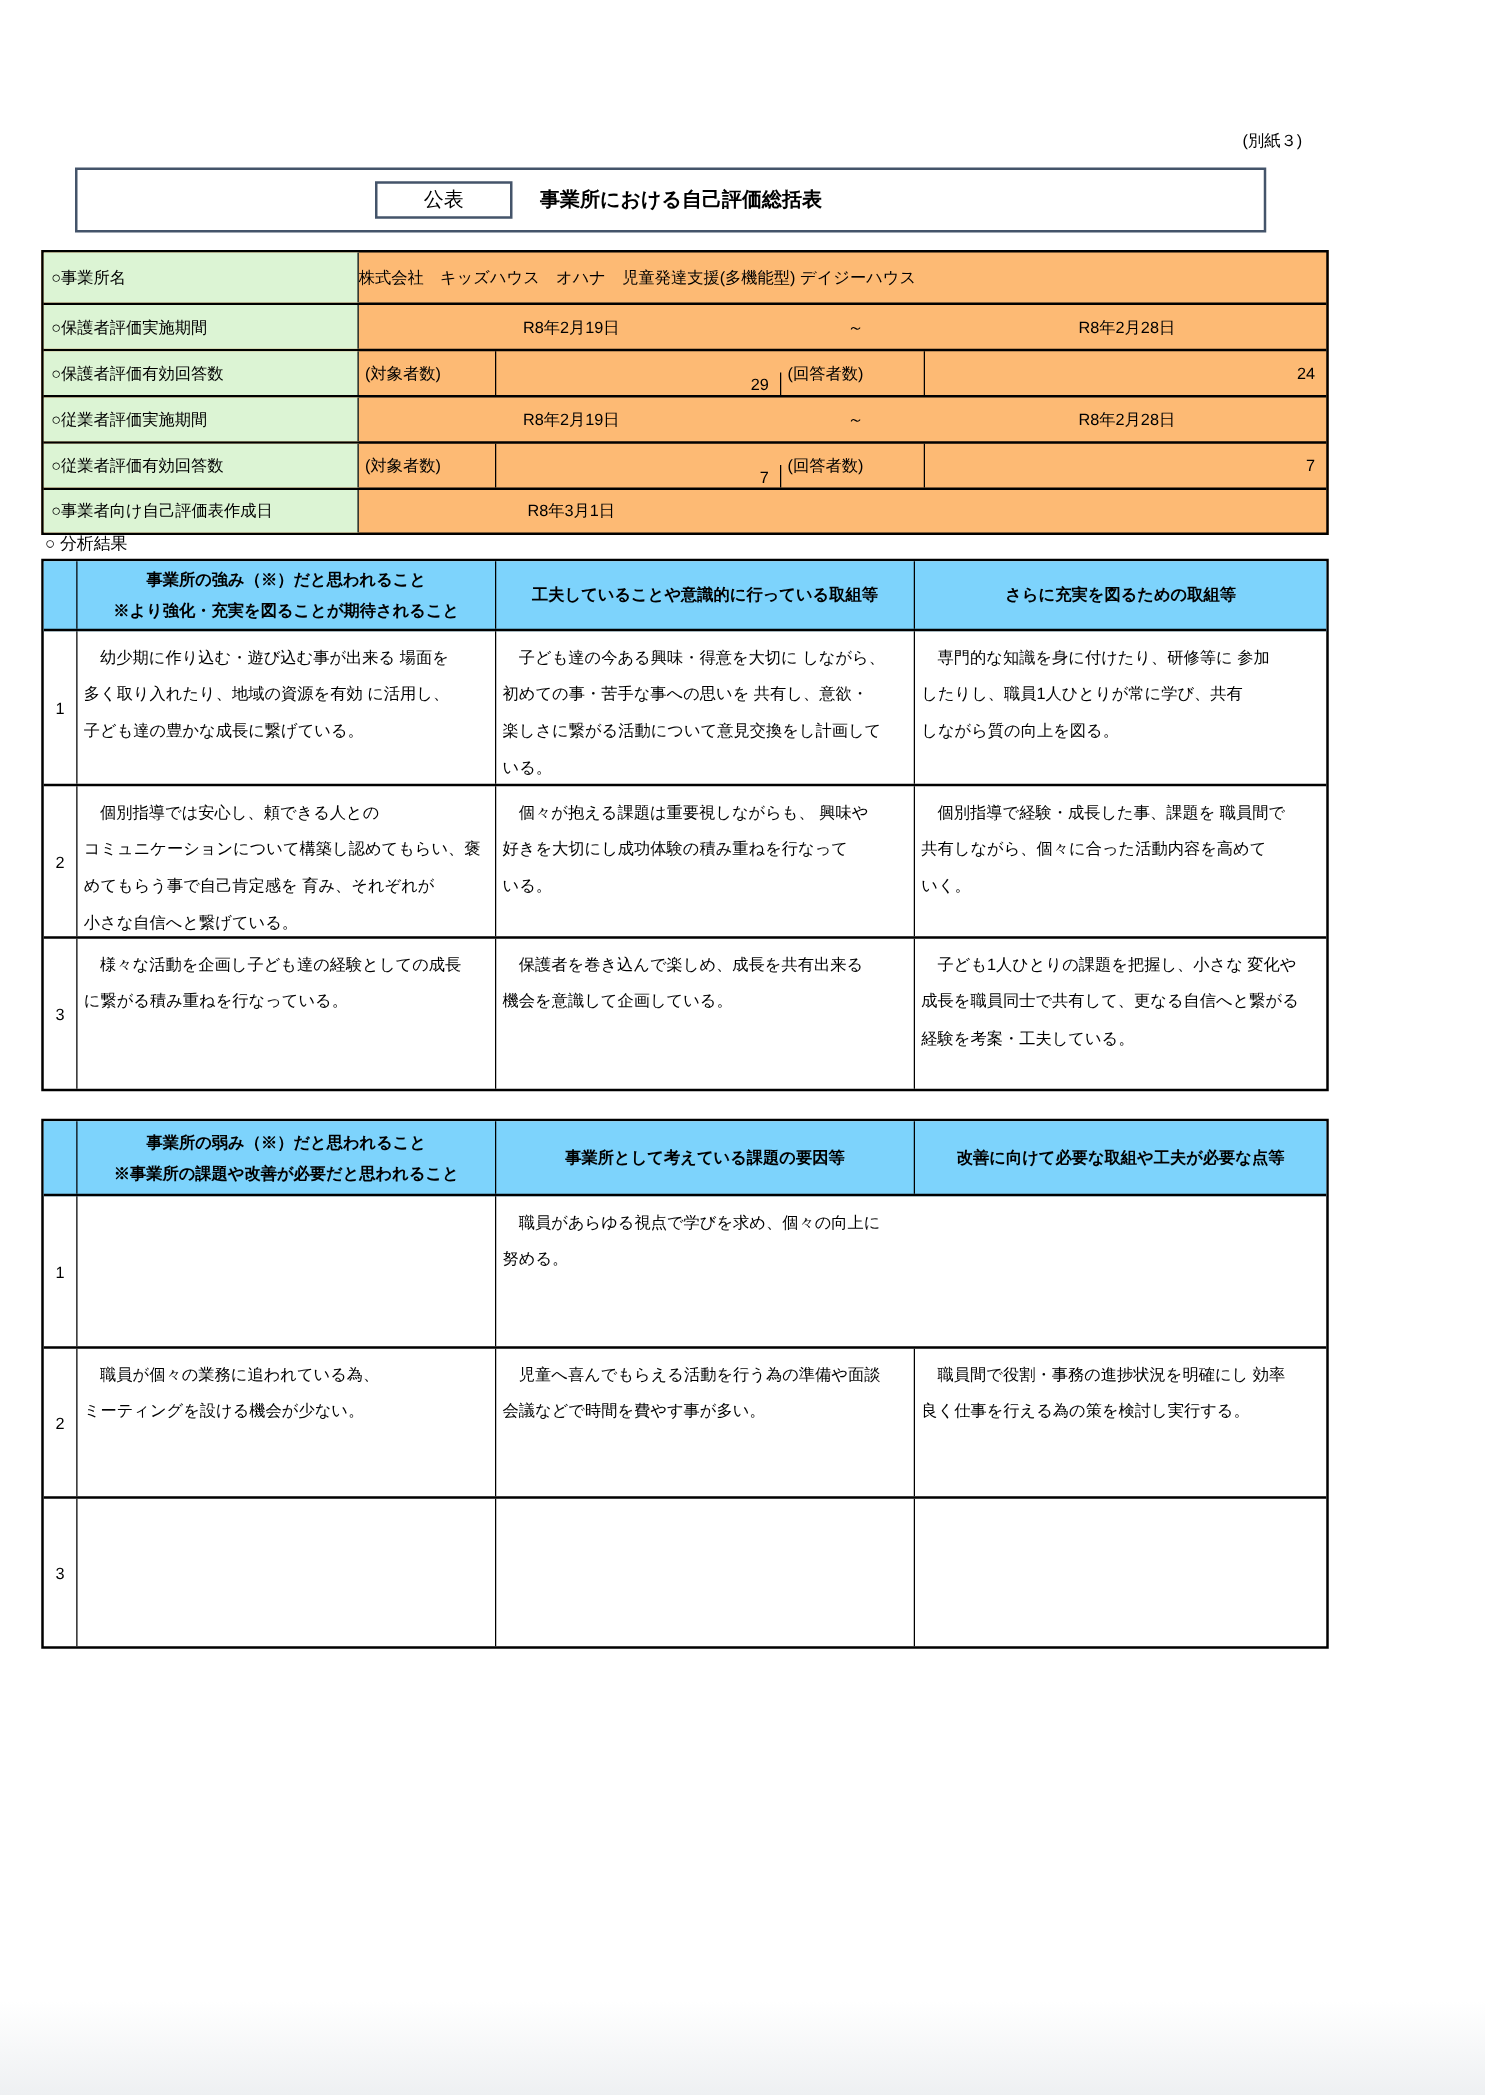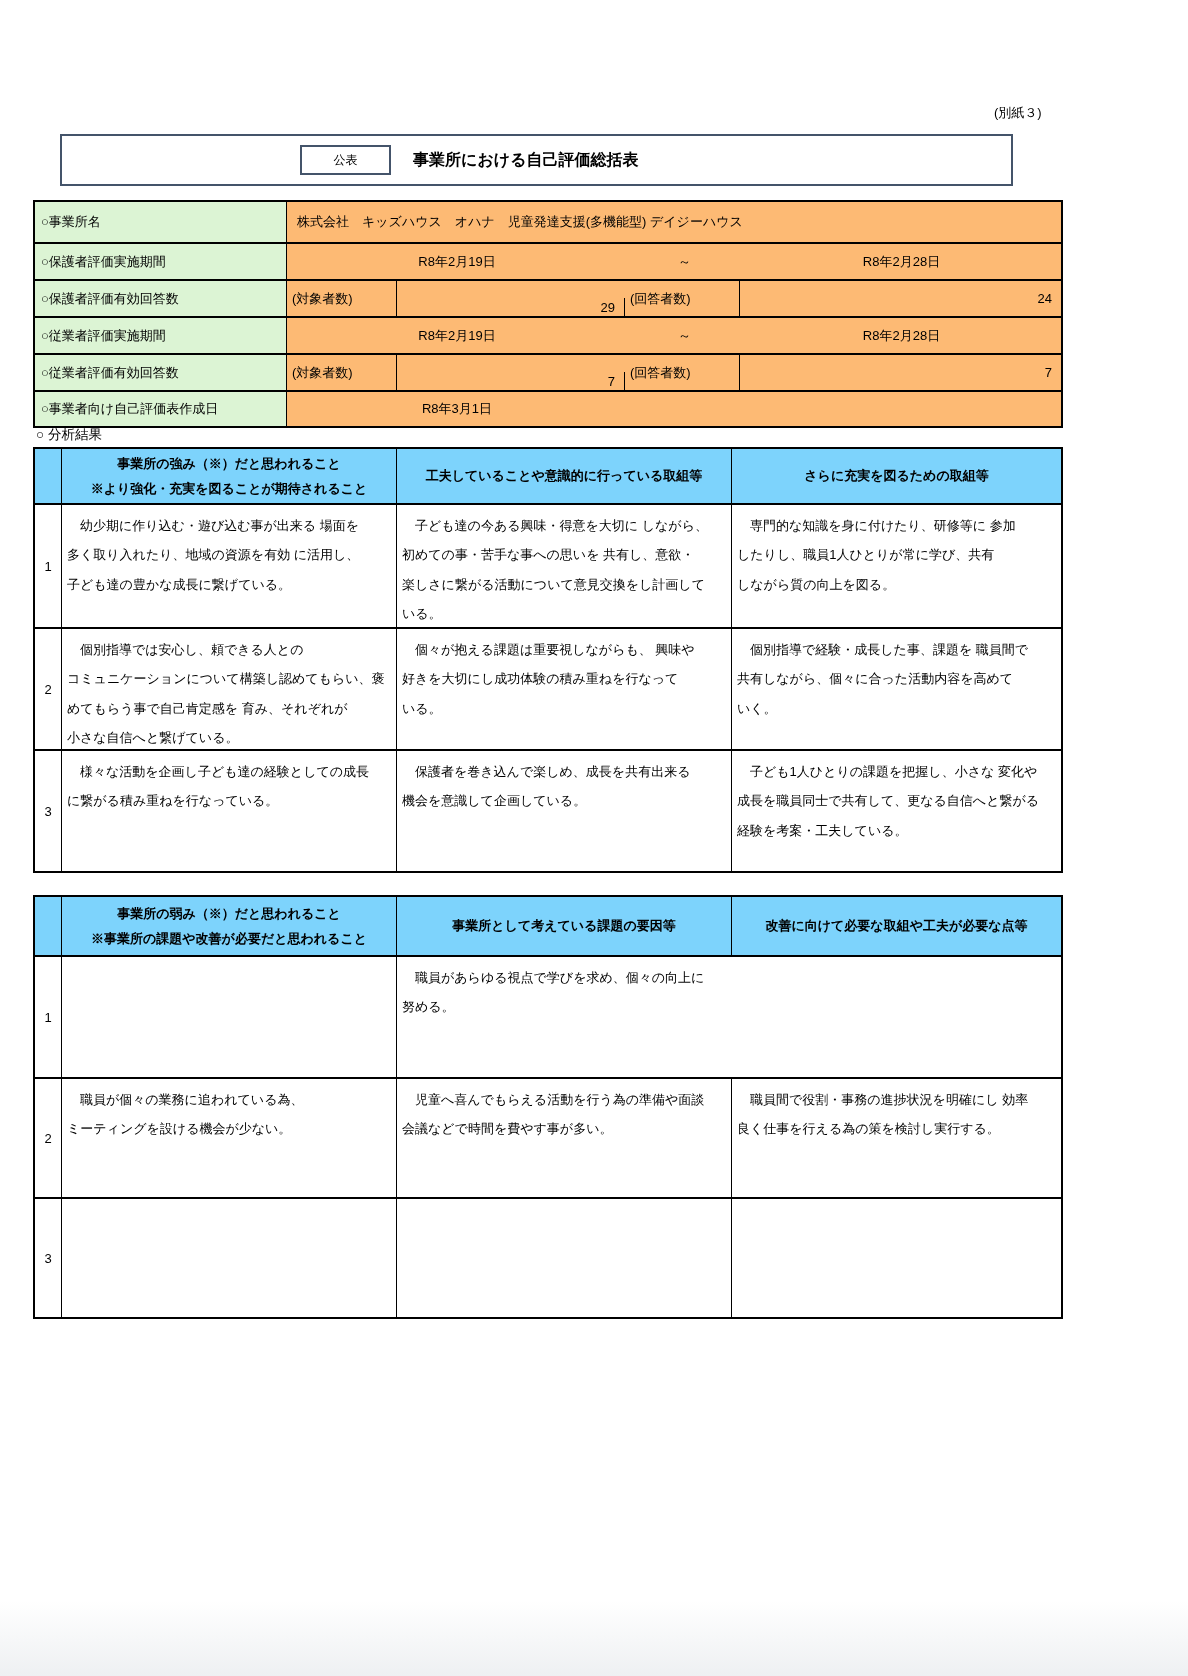--- a/index.html
+++ b/index.html
@@ -24,45 +24,45 @@
   
   .title-box {
     position: absolute; left: 60px; top: 134px;
     width: 953px; height: 52px;
     border: 2px solid #44546a;
     display: flex; align-items: center;
     background: #fff;
   }
   .publish-box {
     margin-left: 238px;
-    width: 91px; height: 30px;
+    width: 110px; height: 30px;
     border: 2px solid #44546a;
     display: flex; align-items: center; justify-content: center;
-    font-size: 12px;
+    font-size: 16px;
   }
   .doc-title { margin-left: 22px; font-size: 16px; font-weight: bold; }
 
   
   .info-table {
     position: absolute; left: 33px; top: 200px; width: 1030px;
     border: 2px solid #000;
     font-size: 13px;
     background: #fdba74;
   }
   .info-row { display: flex; }
   .info-row + .info-row { border-top: 2px solid #000; }
   .h40 { height: 40px; } .h37 { height: 37px; } .h36 { height: 36px; }
   .ilabel {
     width: 252px; flex-shrink: 0;
     background: #dcf4d4;
     border-right: 1px solid #000;
     display: flex; align-items: center;
     padding-left: 6px;
   }
-  .ival-name { flex: 1; display: flex; align-items: center; padding-left: 10px; }
+  .ival-name { flex: 1; display: flex; align-items: center; }
   .iperiod { flex: 1; display: flex; align-items: center; }
   .seg-a { width: 340px; text-align: center; }
   .seg-b { width: 115px; text-align: center; }
   .seg-c { flex: 1; text-align: center; }
   .icell-a { width: 110px; flex-shrink:0; border-right: 1px solid #000; display:flex; align-items:center; padding-left: 5px; }
   .icell-b { width: 228px; flex-shrink:0; border-right: 1px solid #000; display:flex; align-items:center; justify-content:flex-end; padding-right: 9px; margin-top: 17px; }
   .icell-c { width: 115px; flex-shrink:0; border-right: 1px solid #000; display:flex; align-items:center; padding-left: 5px; }
   .icell-d { flex: 1; display:flex; align-items:center; justify-content:flex-end; padding-right: 9px; }
 
   .analysis-heading {

